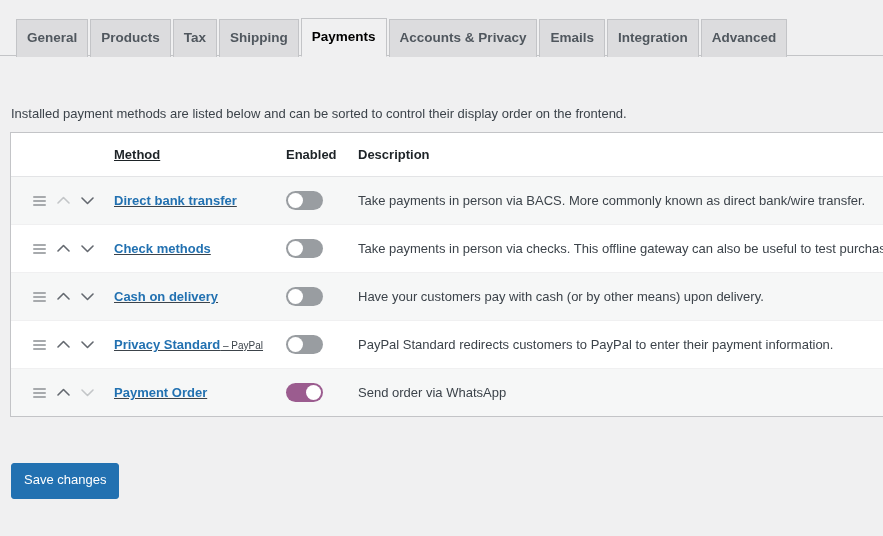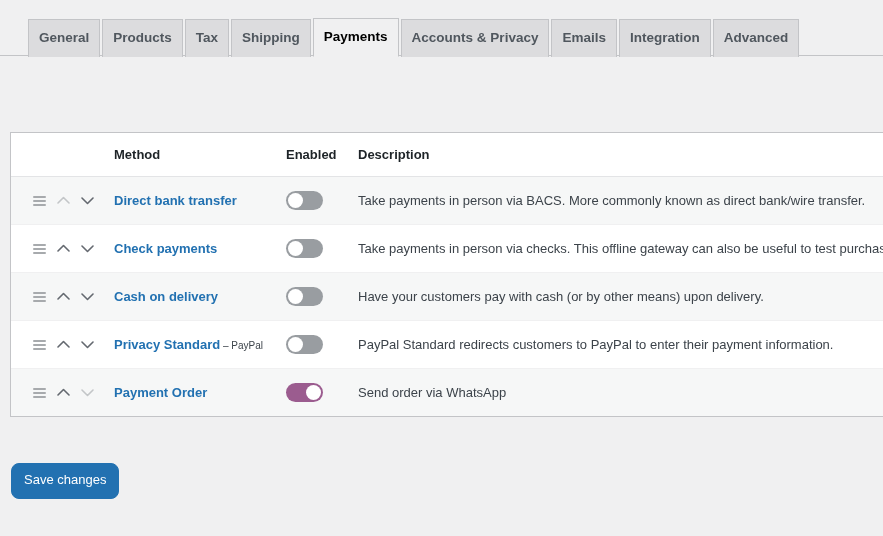--- a/index.html
+++ b/index.html
@@ -9,21 +9,21 @@
     font-family: "Liberation Sans", sans-serif;
     overflow: hidden;
   }
   .page { position: relative; width: 883px; height: 536px; overflow: hidden; }
 
   
   .nav-tab-wrapper {
     position: absolute; left: 0; top: 14px;
     width: 883px; height: 42px;
     border-bottom: 1px solid #c3c4c7;
-    padding-left: 28px;
+    padding-left: 16px;
     white-space: nowrap;
     font-size: 0;
   }
   .nav-tab {
     display: inline-block;
     position: relative;
     top: 4px;
     margin: 0 2px -1px 0;
     padding: 7px 10px 8px 10px;
     font-size: 13.5px;
@@ -79,21 +79,21 @@
     padding: 14px 10px;
     border-top: 1px solid #f0f0f1;
     vertical-align: middle;
     white-space: nowrap;
   }
   tbody tr:nth-child(odd) td { background: #f6f7f7; }
   tbody tr:nth-child(even) td { background: #ffffff; }
 
   
   .col-sort { width: 93px; padding-left: 22px !important; }
-  .col-name { width: 172px; }
+  .col-name { width: 172px; text-decoration: underline; }
   .col-enabled { width: 72px; margin-top: 24px; }
   .col-desc { }
 
   
   .sort-controls { display: flex; align-items: center; gap: 11px; }
   .drag-handle {
     display: inline-flex; flex-direction: column; justify-content: center;
     gap: 2px; width: 13px; cursor: move;
   }
   .drag-handle i { display: block; height: 2px; background: #a7aaad; border-radius: 1px; }
@@ -119,32 +119,33 @@
     background: #fff;
   }
   .woocommerce-input-toggle.enabled { background: #9b5c8f; }
   .woocommerce-input-toggle.enabled:after { left: 20px; }
 
   
   .button-primary {
     position: absolute; left: 11px; top: 463px;
     background: #2271b1; border: 1px solid #2271b1; color: #fff;
     font-size: 13px; font-weight: normal;
-    padding: 6px 12px 7px 12px; border-radius: 8px;
+    padding: 6px 12px 7px 12px; border-radius: 3px;
     cursor: pointer; line-height: 1.6;
     font-family: "Liberation Sans", sans-serif;
   }
 </style>
 </head>
 <body>
 
 <div class="page">
 
   <nav class="nav-tab-wrapper"><a class="nav-tab">General</a><a class="nav-tab">Products</a><a class="nav-tab">Tax</a><a class="nav-tab">Shipping</a><a class="nav-tab active">Payments</a><a class="nav-tab">Accounts &amp; Privacy</a><a class="nav-tab">Emails</a><a class="nav-tab">Integration</a><a class="nav-tab">Advanced</a></nav>
 
+  <p class="page-desc">Installed payment methods are listed below and can be sorted to control their display order on the frontend.</p>
 
   <div class="table-wrap">
     <table class="wc-shipping-zones">
       <thead>
         <tr>
           <th class="col-sort"></th>
           <th class="col-name">Method</th>
           <th class="col-enabled">Enabled</th>
           <th class="col-desc">Description</th>
         </tr>
@@ -187,21 +188,21 @@
                     <path d="M1 9 L6.5 3.5 L12 9" stroke="#646970" stroke-width="1.6" stroke-linecap="round" stroke-linejoin="round"></path>
                   </svg>
                 </span>
                 <span class="chevron">
                   <svg width="13" height="13" viewBox="0 0 13 13" fill="none">
                     <path d="M1 4 L6.5 9.5 L12 4" stroke="#646970" stroke-width="1.6" stroke-linecap="round" stroke-linejoin="round"></path>
                   </svg>
                 </span>
               </div>
             </td>
-            <td class="col-name"><a class="method-link" href="#">Check payments</a></td>
+            <td class="col-name"><a class="method-link" href="#">Check methods</a></td>
             <td class="col-enabled"><span class="woocommerce-input-toggle"></span></td>
             <td class="col-desc">Take payments in person via checks. This offline gateway can also be useful to test purchases.</td>
           </tr>
           <tr>
             <td class="col-sort">
               <div class="sort-controls">
                 <span class="drag-handle">
                   <i></i>
                   <i></i>
                   <i></i>

